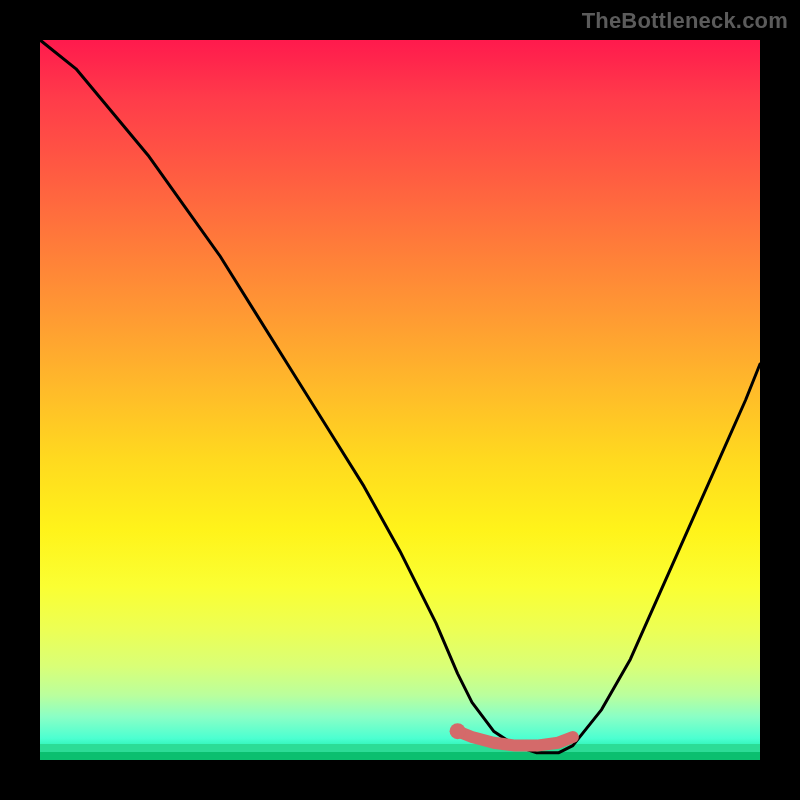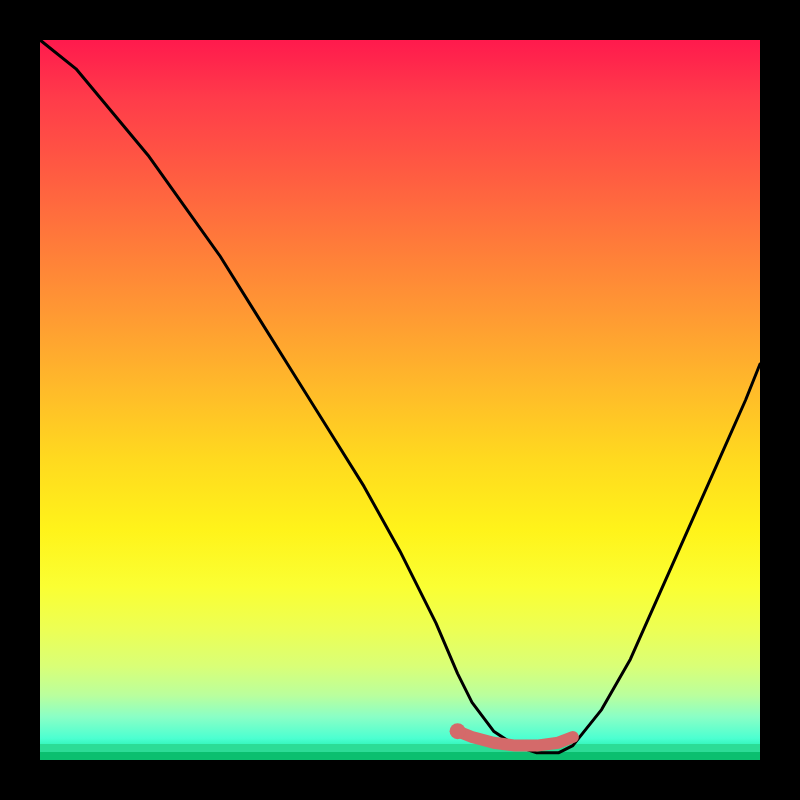--- a/index.html
+++ b/index.html
@@ -76,20 +76,21 @@
     width: 720px;
     height: 720px;
     overflow: visible;
   }
 </style>
 </head>
 <body>
 
 <div class="frame">
 
+  <div class="watermark">TheBottleneck.com</div>
 
   <div class="plot-area">
     <div class="green-band2"></div>
     <div class="green-band"></div>
 
     <svg class="curve" viewBox="0 0 720 720">
       <path id="main-curve" fill="none" stroke="#000000" stroke-width="3" stroke-linecap="round" stroke-linejoin="round" d="M0.0 0.0 Q18.0 14.4 36.0 28.8 Q54.0 50.4 72.0 72.0 Q90.0 93.6 108.0 115.2 Q126.0 140.4 144.0 165.6 Q162.0 190.8 180.0 216.0 Q198.0 244.8 216.0 273.6 Q234.0 302.4 252.0 331.2 Q270.0 360.0 288.0 388.8 Q306.0 417.6 324.0 446.4 Q342.0 478.8 360.0 511.2 Q378.0 547.2 396.0 583.2 Q406.8 608.4 417.6 633.6 Q424.8 648.0 432.0 662.4 Q442.8 676.8 453.6 691.2 Q464.4 698.4 475.2 705.6 Q486.0 709.2 496.8 712.8 Q507.6 712.8 518.4 712.8 Q525.6 709.2 532.8 705.6 Q547.2 687.6 561.6 669.6 Q576.0 644.4 590.4 619.2 Q604.8 586.8 619.2 554.4 Q633.6 522.0 648.0 489.6 Q662.4 457.2 676.8 424.8 Q691.2 392.4 705.6 360.0 Q712.8 342.0 720.0 324.0"></path>
       <path id="highlight-curve" fill="none" stroke="#d46a6a" stroke-width="12" stroke-linecap="round" stroke-linejoin="round" d="M417.6 691.2 L432.0 697.0 L453.6 702.7 L475.2 705.6 L496.8 705.6 L518.4 702.7 L532.8 697.0"></path>
       <circle id="highlight-dot" r="8" fill="#d46a6a" cx="417.6" cy="691.2"></circle>
     </svg>

